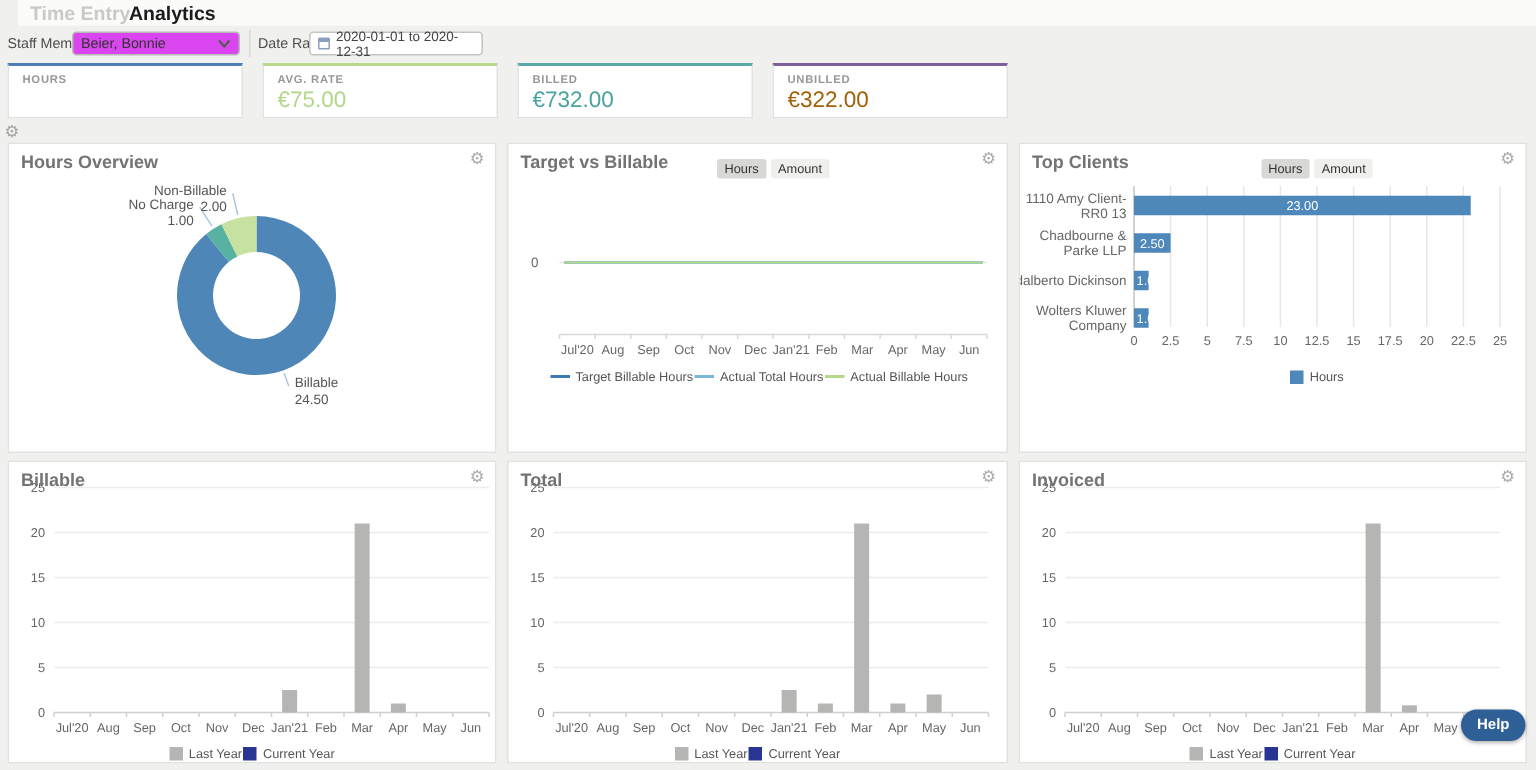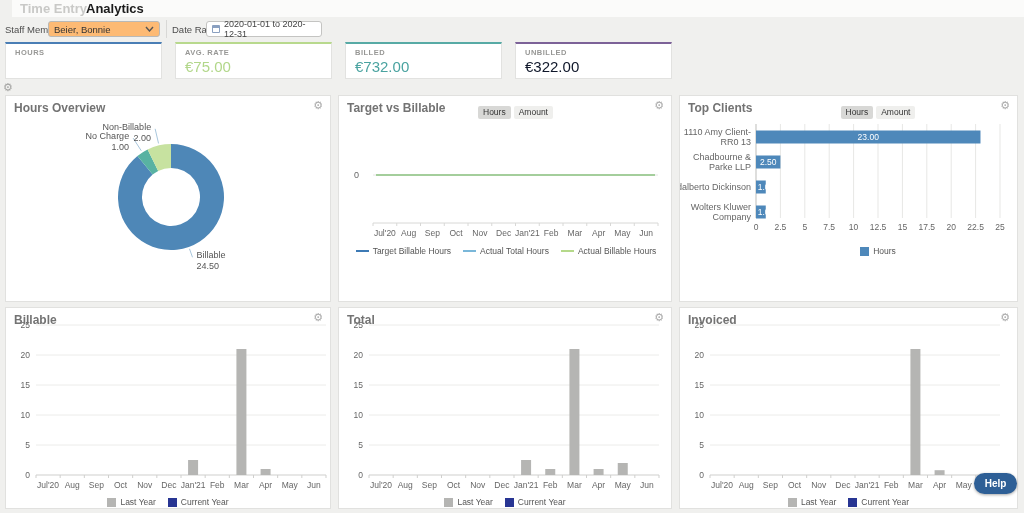--- a/index.html
+++ b/index.html
@@ -4,39 +4,39 @@
 <style>
   *{margin:0;padding:0;box-sizing:border-box}
   html,body{width:1024px;height:513px}
   body{background:#f0f0ee;font-family:"Liberation Sans",sans-serif;position:relative;overflow:hidden;-webkit-font-smoothing:antialiased}
   .topbar{position:absolute;left:12px;top:0;width:1024px;height:17px;background:#fbfbfa}
   .tab{position:absolute;top:1px;font-size:13px;font-weight:700;cursor:pointer}
   .tab-inactive{left:8px;color:#c9c9c7}
   .tab-active{left:74px;color:#1b1b1b}
   .filterbar{position:absolute;left:0;top:17px;width:1024px;height:24px}
   .f-label{position:absolute;font-size:9.5px;color:#4d4d4d;top:7px}
-  .select{position:absolute;left:48px;top:4px;width:112px;height:16px;background:#fdba74;border:1px solid #b9b9b7;border-radius:3px;font-size:9.5px;color:#333;display:flex;align-items:center;padding:0 5px;cursor:pointer}
+  .select{position:absolute;left:48px;top:4px;width:112px;height:16px;background:#d946ef;border:1px solid #b9b9b7;border-radius:3px;font-size:9.5px;color:#333;display:flex;align-items:center;padding:0 5px;cursor:pointer}
   .select .val{flex:1;overflow:hidden;white-space:nowrap}
   .divider{position:absolute;left:166px;top:3px;width:1px;height:18px;background:#d8d8d6}
   .dateinput{position:absolute;left:206px;top:4px;width:116px;height:16px;background:#fff;border:1px solid #c4c4c2;border-radius:3px;font-size:9px;color:#444;display:flex;align-items:center;padding:0 5px;cursor:text}
   .cal{width:8px;height:8px;border:1px solid #8aa0c0;border-top:3px solid #8aa0c0;border-radius:1px;display:inline-block;margin-right:4px;flex:none}
   .kpirow{position:absolute;left:5px;top:42px;display:flex;gap:13px}
   .kpi{width:157px;height:37px;background:#fff;border:1px solid #e2e2e0;border-top:2px solid #888;padding:4px 9px 0}
   .kpi .kl{font-size:7.5px;letter-spacing:.5px;color:#979795;font-weight:700}
   .kpi .kv{font-size:15px;margin-top:1px}
   .page-gear{position:absolute;left:3px;top:81px;font-size:11px;color:#a3a3a1;cursor:pointer}
   .card{position:absolute;background:#fff;border:1px solid #e1e1df}
   .card h3{position:absolute;left:8px;top:5px;font-size:12px;color:#737373;font-weight:700;z-index:2}
   .gear{position:absolute;right:7px;top:3px;font-size:11px;color:#ababab;cursor:pointer;z-index:2}
   .chips{position:absolute;top:10px;display:flex;gap:3px;justify-content:center;z-index:2}
   .chip{font-size:8.5px;padding:1px 5px 2px;border-radius:2px;background:#efefed;color:#333;border:0;font-family:inherit;cursor:pointer}
   .chip.active{background:#d8d8d6}
   svg.plot{position:absolute;left:0;top:0;pointer-events:none}
   svg text{font-family:"Liberation Sans",sans-serif}
-  .legend{position:absolute;display:flex;gap:12px;justify-content:center;align-items:center;font-size:8.5px;color:#555;z-index:2}
+  .legend{position:absolute;display:flex;gap:1px;justify-content:center;align-items:center;font-size:8.5px;color:#555;z-index:2}
   .legend .item{display:flex;align-items:center;gap:4px}
   .legend .dash{width:13px;height:2px;display:inline-block}
   .legend .sq{width:9px;height:9px;display:inline-block}
   #card-hours{left:5px;top:95px;width:326px;height:207px}
   #card-target{left:338px;top:95px;width:334px;height:207px}
   #card-clients{left:679px;top:95px;width:339px;height:207px}
   #card-billable{left:5px;top:307px;width:326px;height:202px}
   #card-total{left:338px;top:307px;width:334px;height:202px}
   #card-invoiced{left:679px;top:307px;width:339px;height:202px}
   #target-chips{left:34px;width:285px}
@@ -77,21 +77,21 @@
   <div class="kpi" style="border-top-color: rgb(184, 217, 141);">
     <div class="kl">AVG. RATE</div>
     <div class="kv" style="color: rgb(178, 215, 138);">€75.00</div>
   </div>
   <div class="kpi" style="border-top-color: rgb(87, 170, 165);">
     <div class="kl">BILLED</div>
     <div class="kv" style="color: rgb(74, 163, 160);">€732.00</div>
   </div>
   <div class="kpi" style="border-top-color: rgb(124, 98, 152);">
     <div class="kl">UNBILLED</div>
-    <div class="kv" style="color: #0f172a;">€322.00</div>
+    <div class="kv" style="color: #a16207;">€322.00</div>
   </div>
 </div>
 
 <span class="page-gear">⚙</span>
 
 <section class="card" id="card-hours">
   <h3>Hours Overview</h3>
   <span class="gear">⚙</span>
   <svg class="plot" id="donut-svg" width="326" height="207">
       <path d="M165,48 A53,53 0 1 1 131.45033994812985,59.97049463612865 L146.64263883954274,78.54989329146662 A29,29 0 1 0 165,72 Z" fill="#4e87b7"></path>

